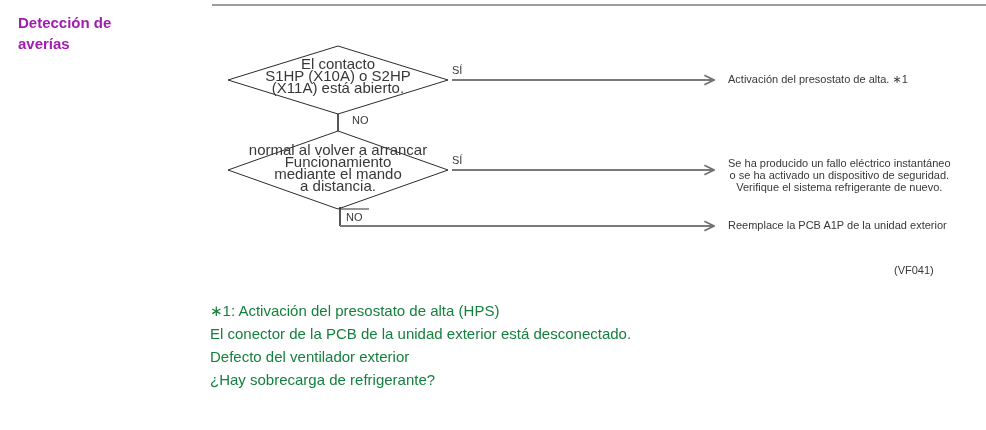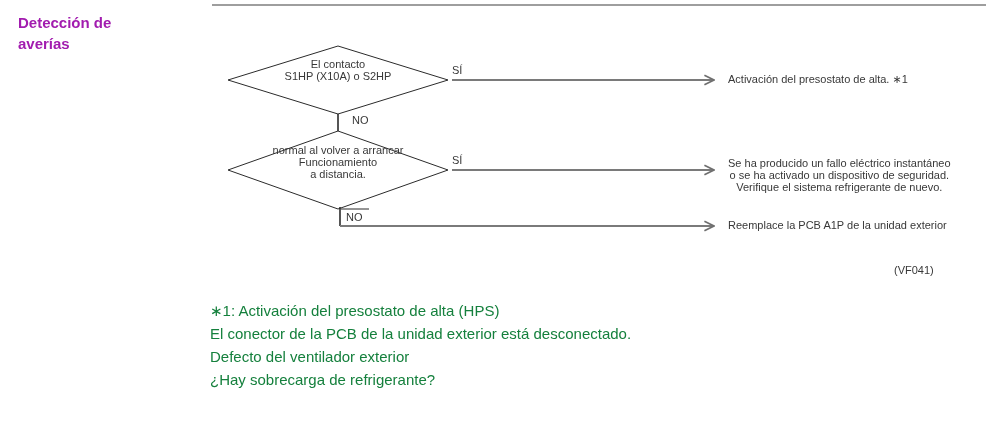--- a/index.html
+++ b/index.html
@@ -7,21 +7,21 @@
     width: 986px; height: 430px; position: relative; overflow: hidden;
     font-family: "Liberation Sans", "DejaVu Sans", sans-serif;
     color: #2b2b2b;
   }
   .abs { position: absolute; }
   #section-label {
     left: 18px; top: 12px; width: 170px;
     font-size: 15px; font-weight: bold; line-height: 21px; color: #a21caf;
   }
   .chart-text { font-size: 11px; line-height: 12px; color: #383838; white-space: nowrap; }
-  .diamond-text { font-size: 11px; line-height: 12px; color: #383838; text-align: center; }
+  .diamond-text { font-size: 15px; line-height: 12px; color: #383838; text-align: center; }
   #d1-text { left: 238px; top: 58px;  width: 200px; }
   #d2-text { left: 238px; top: 144px; width: 200px; }
   #yes-label-1 { left: 452px; top: 64px; }
   #yes-label-2 { left: 452px; top: 154px; }
   #no-label-1  { left: 352px; top: 114px; }
   #no-label-2  { left: 346px; top: 211px; }
   #result-1 { left: 728px; top: 73px; }
   #result-2 { left: 728px; top: 157px; text-align: center; }
   #result-3 { left: 728px; top: 219px; }
   #figure-code { left: 894px; top: 252px; font-size: 11px; color: #383838; margin-top: 12px; }
@@ -60,25 +60,27 @@
 </svg>
 
 <div id="section-label" class="abs">
   <div>Detección de</div>
   <div>averías</div>
 </div>
 
 <div id="d1-text" class="abs diamond-text">
   <div>El contacto</div>
   <div>S1HP (X10A) o S2HP</div>
+  <div>(X11A) está abierto.</div>
 </div>
 
 <div id="d2-text" class="abs diamond-text">
   <div>normal al volver a arrancar</div>
   <div>Funcionamiento</div>
+  <div>mediante el mando</div>
   <div>a distancia.</div>
 </div>
 
 <div id="yes-label-1" class="abs chart-text">SÍ</div>
 <div id="no-label-1" class="abs chart-text">NO</div>
 <div id="yes-label-2" class="abs chart-text">SÍ</div>
 <div id="no-label-2" class="abs chart-text">NO</div>
 
 <div id="result-1" class="abs chart-text">
   <div>Activación del presostato de alta. ∗1</div>

